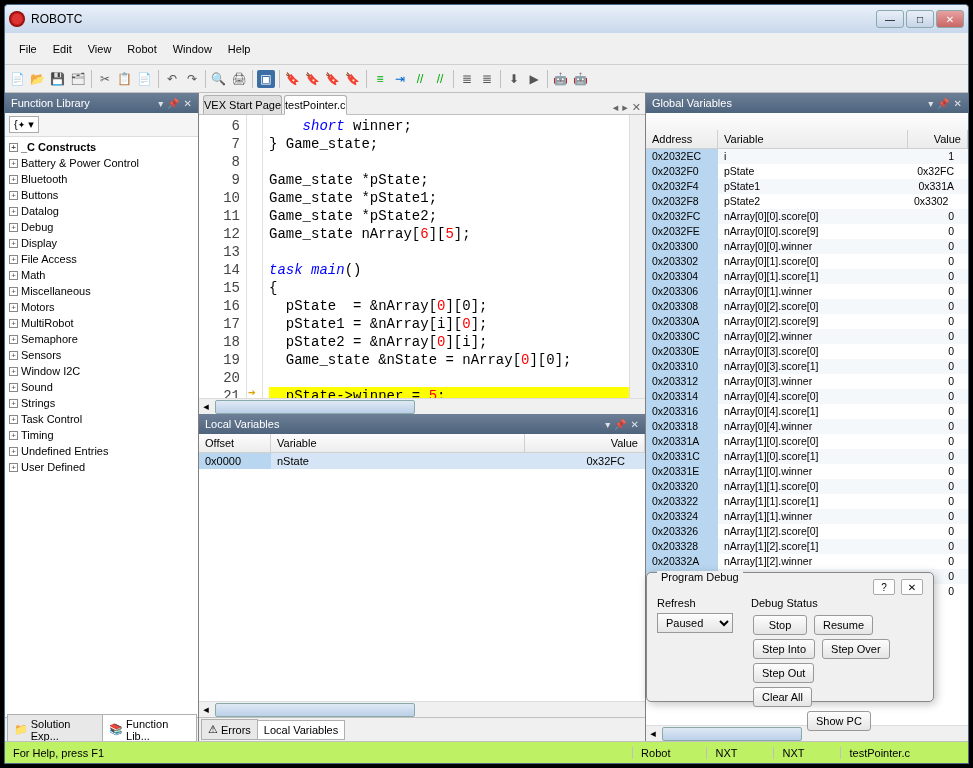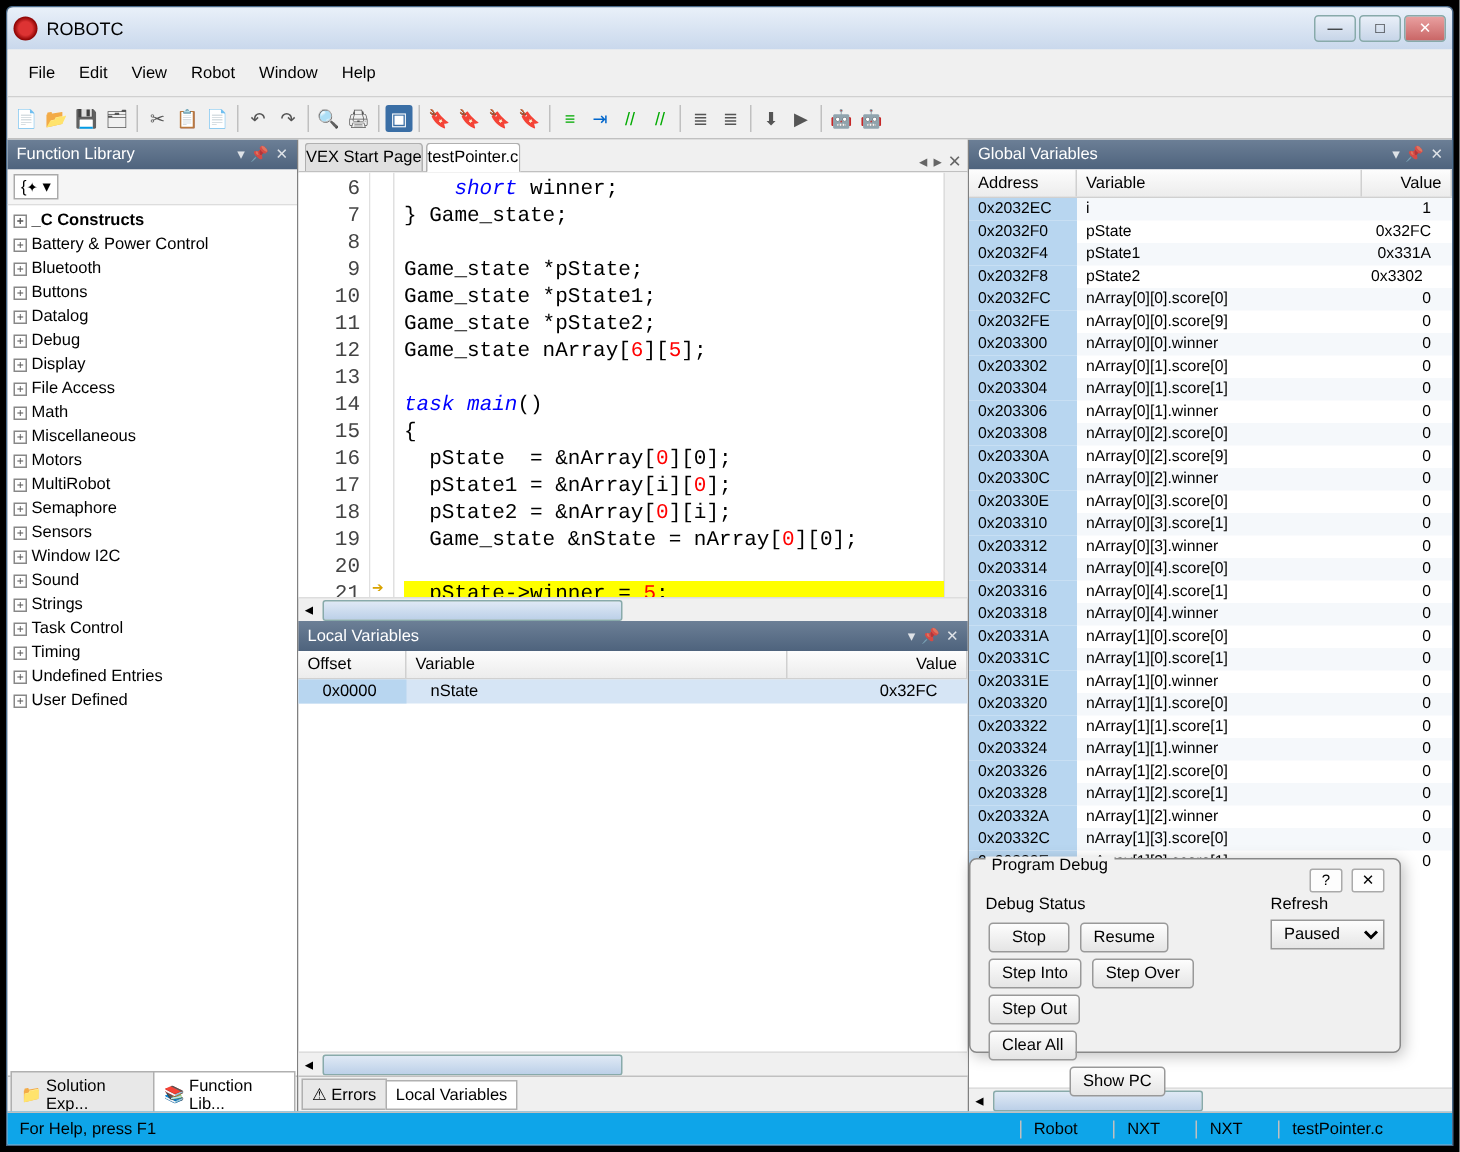--- a/index.html
+++ b/index.html
@@ -37,31 +37,31 @@
 .brkpt { width:16px; background:#fff; border-right:1px solid #e0e0e0; }
 .code { flex:1; padding:2px 0 2px 6px; position:relative; white-space:pre; overflow:auto; }
 .code .line { height:18px; line-height:18px; }
 .code .hil { background:#ffff00; }
 .kw { color:#0000ff; font-style:italic; }
 .num { color:#ff0000; }
 .locals { flex:1; background:#fff; display:flex; flex-direction:column; }
 .locals-hdr { display:flex; background:linear-gradient(#fdfdfd,#ececec); border-bottom:1px solid #d0d0d0; font-size:11px;align-items:center; }
 .locals-hdr div { padding:3px 6px; border-right:1px solid #d0d0d0; }
 .locals-row { display:flex; font-size:11px; }
-.locals-row div { padding:2px 16px; }
+.locals-row div { padding:2px 6px; }
 .locals-row.sel { background:#d6e5f5; }
 .right-pane { width:322px; display:flex; flex-direction:column; position:relative; }
 .globals { flex:1; background:#fff; overflow-y:auto; font-size:11px; }
 .glob-hdr { display:flex; background:linear-gradient(#fdfdfd,#ececec); border-bottom:1px solid #d0d0d0; position:sticky; top:0; }
-.glob-hdr div { padding:3px 6px; border-right:1px solid #d0d0d0; }
+.glob-hdr div { padding:3px 6px; border-right:1px solid #d0d0d0;margin-top:17px; }
 .glob-row { display:flex; height:15px; line-height:15px; font-size:10.5px; }
 .glob-row:nth-child(odd){ background:#f5f8fb; }
 .glob-row div { padding:0 6px; overflow:hidden; white-space:nowrap; }
 .glob-row .addr { background:#b8d6f0; width:72px; }
-.statusbar { height:22px; background:#0ea5e9; border-top:1px solid #c0c0c0; display:flex; align-items:center; padding:0 8px; font-size:11px; gap:24px; }
+.statusbar { height:22px; background:#bef264; border-top:1px solid #c0c0c0; display:flex; align-items:center; padding:0 8px; font-size:11px; gap:36px; }
 .statusbar .sec { border-left:1px solid #c0c0c0; padding-left:8px; }
 .debug-float { position:absolute; top:572px; left:646px; width:288px; height:130px; background:#f0f0f0; border:1px solid #888; border-radius:5px; box-shadow:2px 2px 10px rgba(0,0,0,.25); z-index:50; padding:6px 10px; }
 .debug-float .dbg-title { position:absolute; top:-2px; left:10px; background:#f0f0f0; padding:0 4px; font-size:11px; }
 .debug-float .dbg-ctrls { position:absolute; top:6px; right:10px; display:flex; gap:6px; }
 .debug-float .dbg-ctrls span { border:1px solid #aaa; width:22px; height:16px; display:flex; align-items:center; justify-content:center; font-size:10px; border-radius:2px; cursor:pointer; background:#fdfdfd; }
 .debug-body { margin-top:18px; display:flex; gap:18px; }
 .debug-col .lbl { font-size:11px; margin-bottom:4px; }
 .btn { background:linear-gradient(#fdfdfd,#e5e5e5); border:1px solid #999; border-radius:3px; padding:3px 8px; font-size:11px; cursor:pointer; margin:2px 2px; display:inline-block; min-width:54px; text-align:center; }
 select.refresh { border:1px solid #999; padding:2px 4px; font-size:11px; background:linear-gradient(#fdfdfd,#e5e5e5); width:76px; }
 .scrollbar-v { width:16px; background:#f0f0f0; border-left:1px solid #ddd; }
@@ -510,35 +510,35 @@
 </div>
 
 <div class="debug-float">
   <div class="dbg-title">Program Debug</div>
   <div class="dbg-ctrls">
     <span>?</span>
     <span>✕</span>
   </div>
   <div class="debug-body">
     <div class="debug-col">
-      <div class="lbl">Debug Status</div>
-      <div>
-        <span class="btn">Stop</span>
-        <span class="btn">Resume</span>
-      </div>
-      <div>
-        <span class="btn">Step Into</span>
-        <span class="btn">Step Over</span>
-        <span class="btn">Step Out</span>
-      </div>
-      <div>
-        <span class="btn">Clear All</span>
-        <span class="btn" style="margin-left:56px">Show PC</span>
-      </div>
-    </div>
-    <div class="debug-col">
       <div class="lbl">Refresh</div>
       <select class="refresh">
         <option>Paused</option>
       </select>
     </div>
+    <div class="debug-col">
+      <div class="lbl">Debug Status</div>
+      <div>
+        <span class="btn">Stop</span>
+        <span class="btn">Resume</span>
+      </div>
+      <div>
+        <span class="btn">Step Into</span>
+        <span class="btn">Step Over</span>
+        <span class="btn">Step Out</span>
+      </div>
+      <div>
+        <span class="btn">Clear All</span>
+        <span class="btn" style="margin-left:56px">Show PC</span>
+      </div>
+    </div>
   </div>
 </div>
 
 </body></html>

